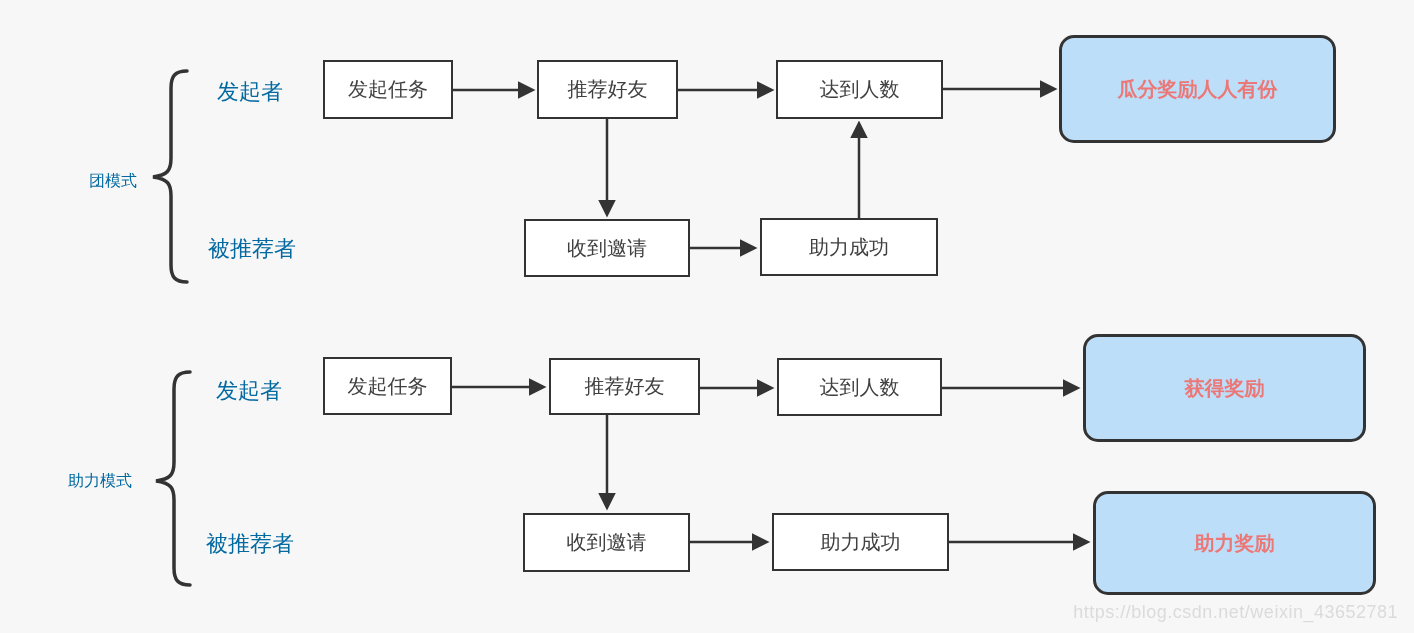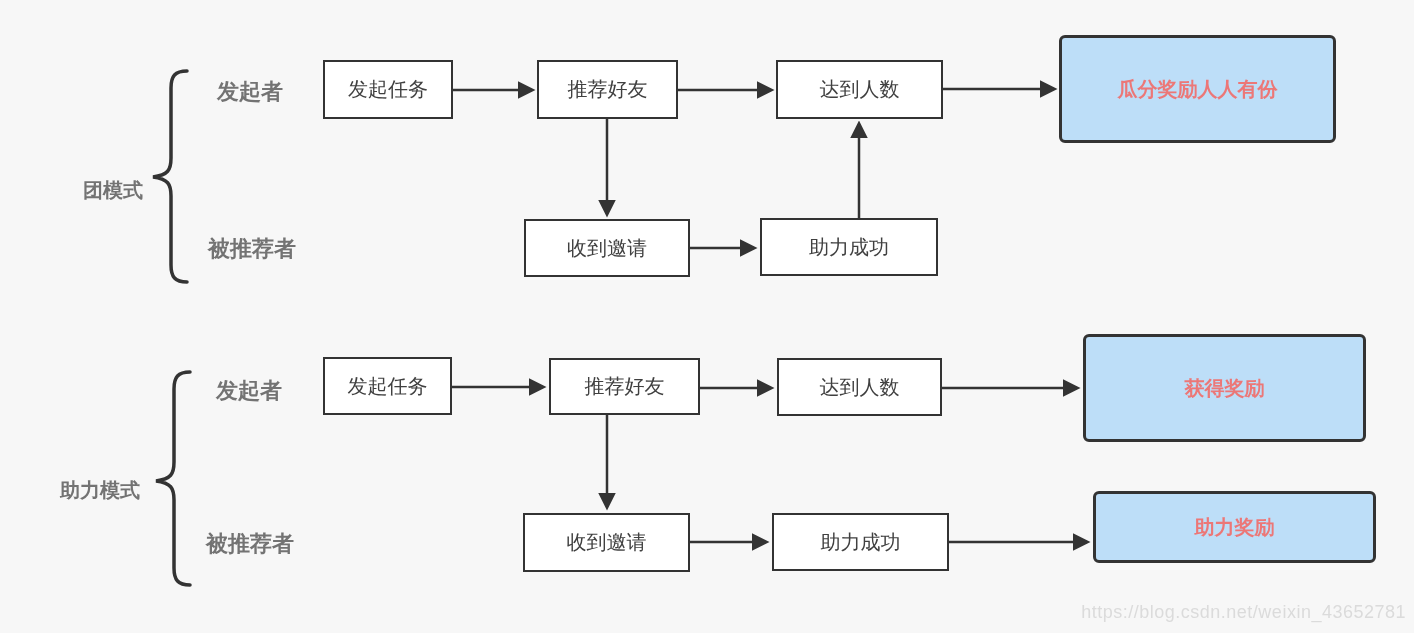--- a/index.html
+++ b/index.html
@@ -26,38 +26,38 @@
     align-items: center;
     justify-content: center;
     font-size: 20px;
     color: #404040;
     white-space: nowrap;
     z-index: 2;
   }
   .node.highlight {
     background: #bddef8;
     border: 3px solid #333333;
-    border-radius: 6px;
+    border-radius: 15px;
     color: #ec7777;
     font-weight: bold;
     font-size: 20px;
   }
   .label {
     position: absolute;
     transform: translate(-50%, -50%);
     white-space: nowrap;
-    color: #737373;
-    font-weight: bold;
+    color: #0369a1;
+    font-weight: normal;
     z-index: 2;
   }
-  .section-label { font-size: 20px; margin-top: 9px; }
+  .section-label { font-size: 16px; }
   .role-label { font-size: 22px; }
   .watermark {
     position: absolute;
-    right: 8px;
+    right: 16px;
     top: 602px;
     font-size: 18px;
     color: #dbdbdb;
     letter-spacing: 0.5px;
     z-index: 1;
   }
 </style>
 </head>
 <body>
 
@@ -103,17 +103,17 @@
   <div class="label section-label" style="left:100px; top:481px;text-align:center;">助力模式</div>
   <div class="label role-label" style="left:249px; top:391px;">发起者</div>
   <div class="label role-label" style="left:250px; top:544px;">被推荐者</div>
 
   <div class="node" style="left:323px; top:357px; width:129px; height:58px;">发起任务</div>
   <div class="node" style="left:549px; top:358px; width:151px; height:57px;">推荐好友</div>
   <div class="node" style="left:777px; top:358px; width:165px; height:58px;">达到人数</div>
   <div class="node highlight" style="left:1083px; top:334px; width:283px; height:108px;">获得奖励</div>
   <div class="node" style="left:523px; top:513px; width:167px; height:59px;">收到邀请</div>
   <div class="node" style="left:772px; top:513px; width:177px; height:58px;">助力成功</div>
-  <div class="node highlight" style="left:1093px; top:491px; width:283px; height:72px;">助力奖励</div>
+  <div class="node highlight" style="left:1093px; top:491px; width:283px; height:104px;">助力奖励</div>
 
   <div class="watermark">https://blog.csdn.net/weixin_43652781</div>
 
 </div>
 
 </body></html>

